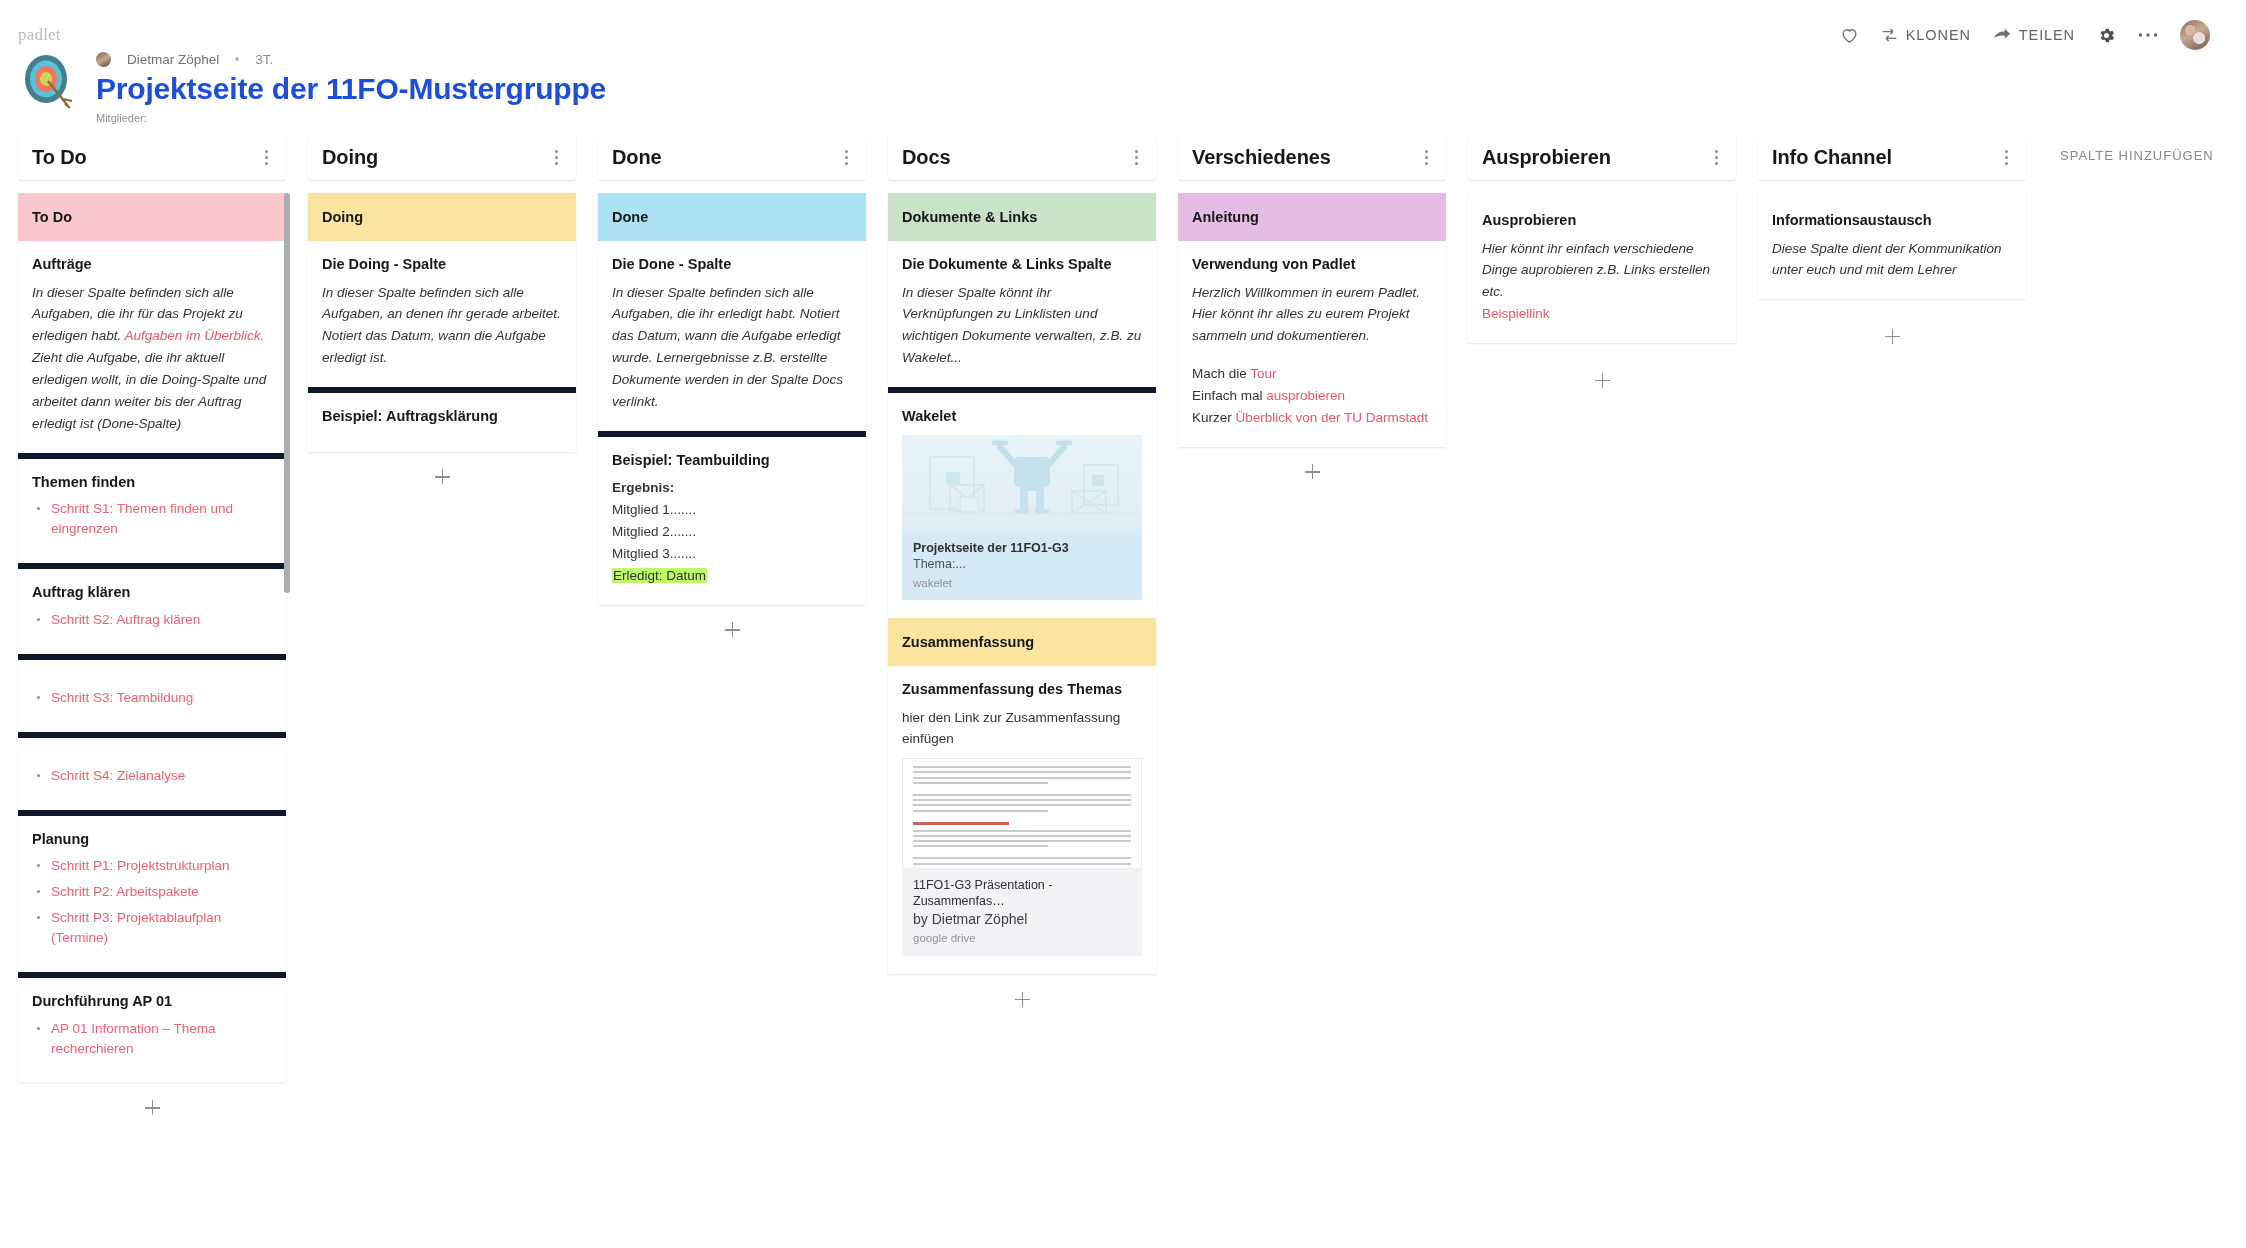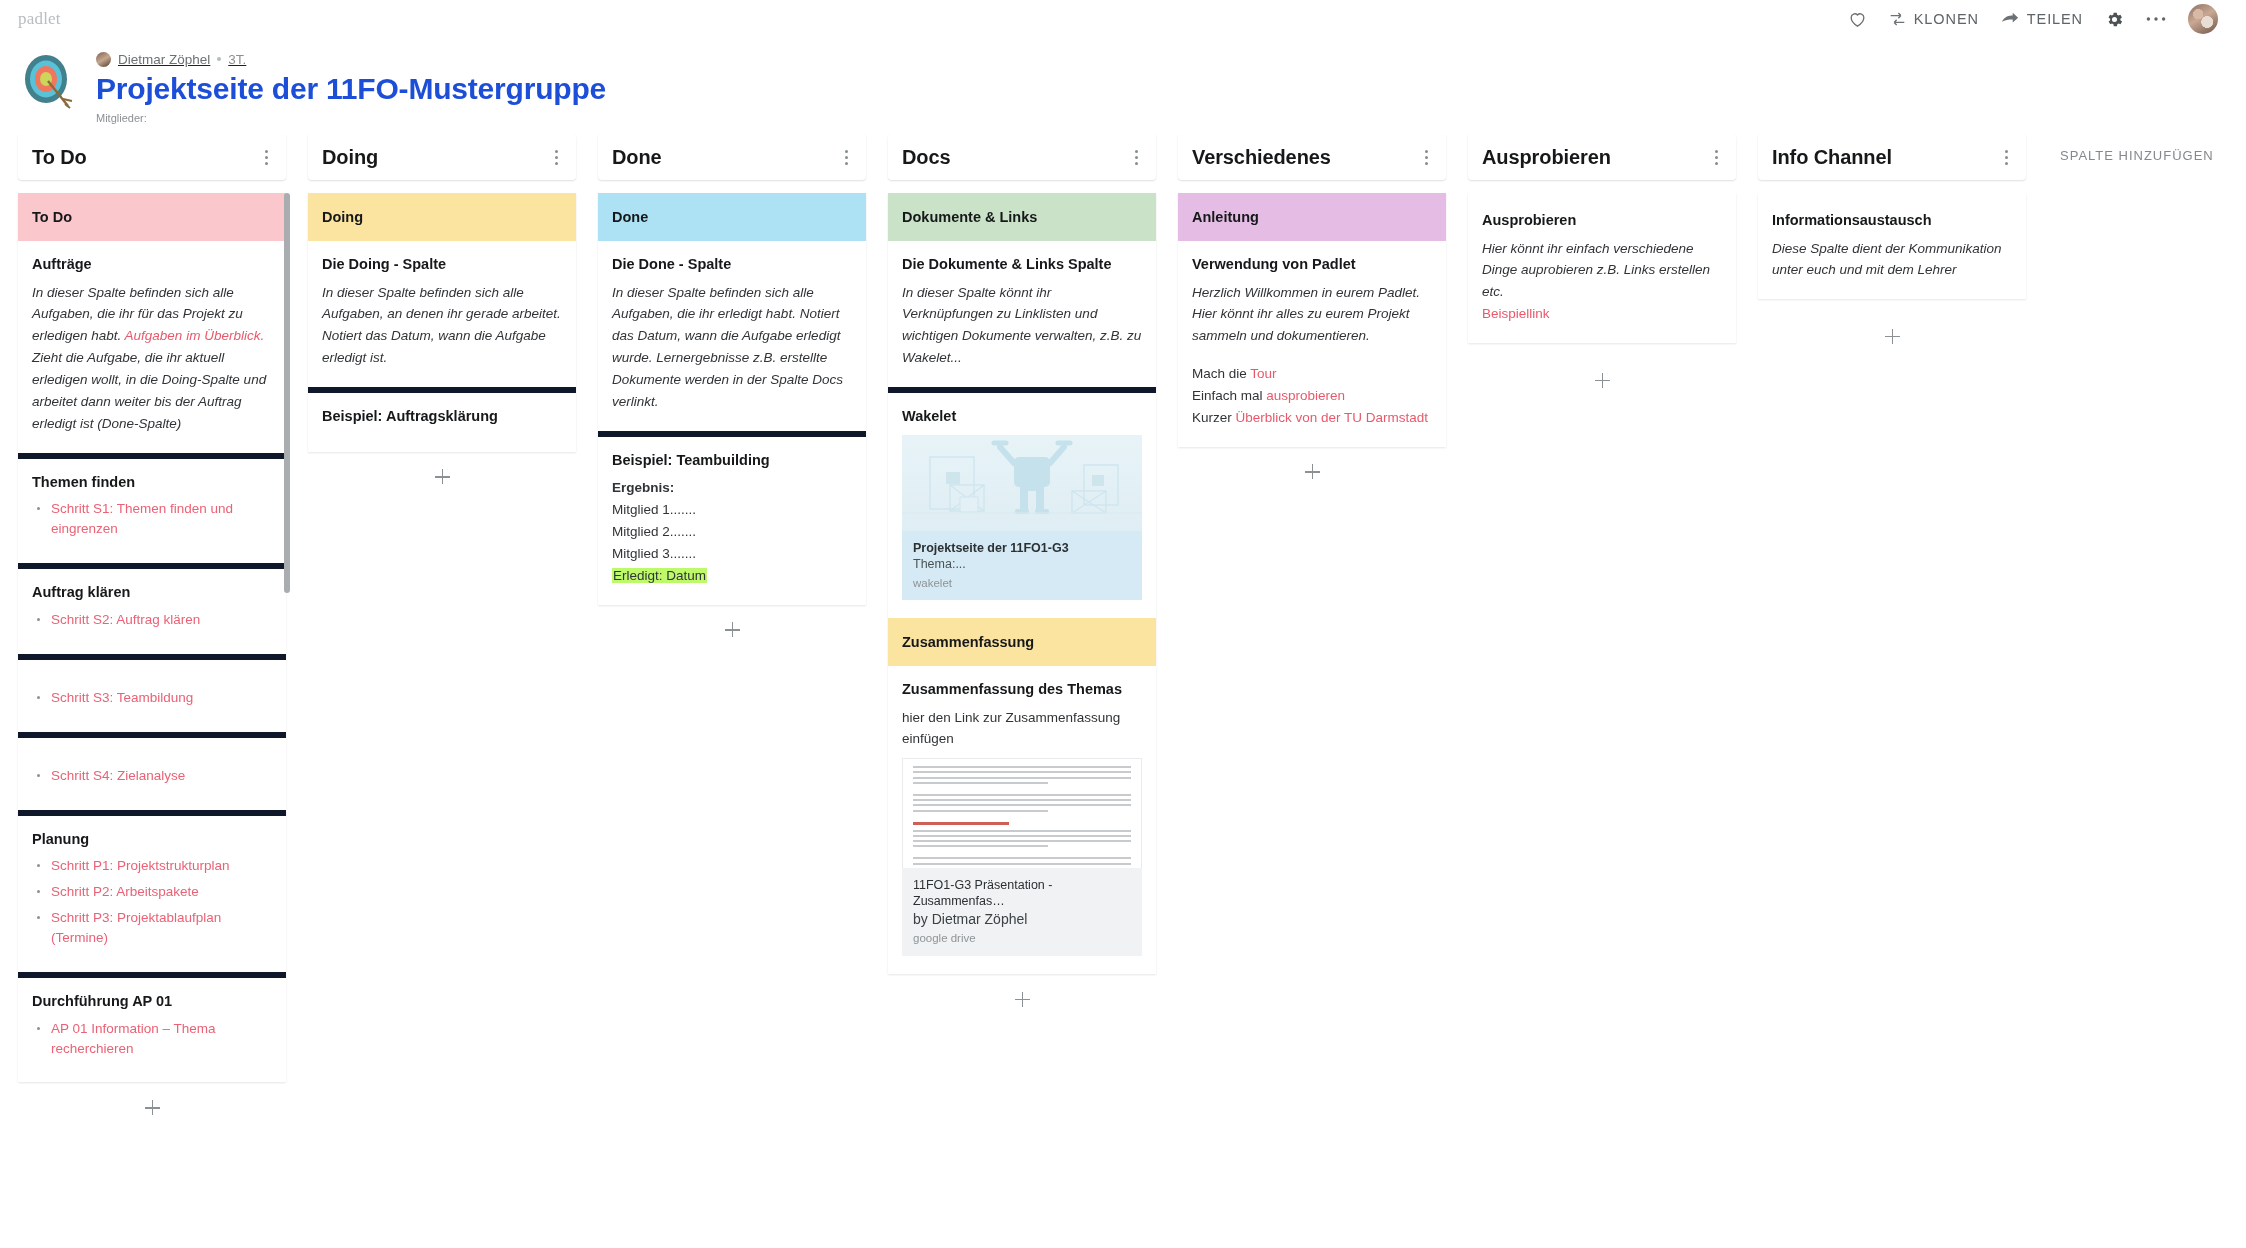--- a/index.html
+++ b/index.html
@@ -6,23 +6,23 @@
   html, body {
     width: 2246px; height: 1248px;
     background: #ffffff;
     font-family: "Liberation Sans", sans-serif;
     overflow: hidden;
     color: #1f2123;
   }
 
   
   .topbar {
-    position: absolute; top: 0; left: 0; width: 2246px; height: 38px;
+    position: absolute; top: 16px; left: 0; width: 2246px; height: 38px;
     display: flex; align-items: center; justify-content: space-between;
-    padding: 0 28px 0 18px;
+    padding: 0 36px 0 18px;
   }
   .brand {
     font-size: 17px; color: #b9bdc0; letter-spacing: .2px;
     font-family: "Liberation Serif", serif; font-weight: 400;
   }
   .topbar-right { display: flex; align-items: center; gap: 22px; }
   .tb-item {
     display: flex; align-items: center; gap: 8px;
     font-size: 14.5px; letter-spacing: .9px; color: #5e6467; font-weight: 400;
   }
@@ -40,21 +40,21 @@
   
   .board-header {
     position: absolute; top: 38px; left: 0; width: 2246px; height: 96px;
     display: flex; align-items: flex-start; padding-left: 18px; padding-top: 6px;
   }
   .board-logo {
     width: 62px; height: 62px; margin-right: 16px; margin-top: 8px;
     position: relative; flex: none;
   }
   .board-head-text { padding-top: 6px; }
-  .meta-row { display: flex; align-items: center; gap: 7px; height: 18px; text-decoration: underline; }
+  .meta-row { display: flex; align-items: center; gap: 16px; height: 18px; }
   .meta-avatar {
     width: 15px; height: 15px; border-radius: 50%;
     background: linear-gradient(150deg,#7b5f4f 0%,#c6a78f 50%,#4b382d 100%);
     flex: none;
   }
   .meta-name { font-size: 13.5px; color: #6b7174; }
   .meta-dot { width: 4px; height: 4px; border-radius: 50%; background: #b7bbbe; }
   .meta-time { font-size: 13.5px; color: #8b9093; }
   .board-title {
     font-size: 30px; font-weight: 700; color: #1d4ed8; letter-spacing: -.2px;

